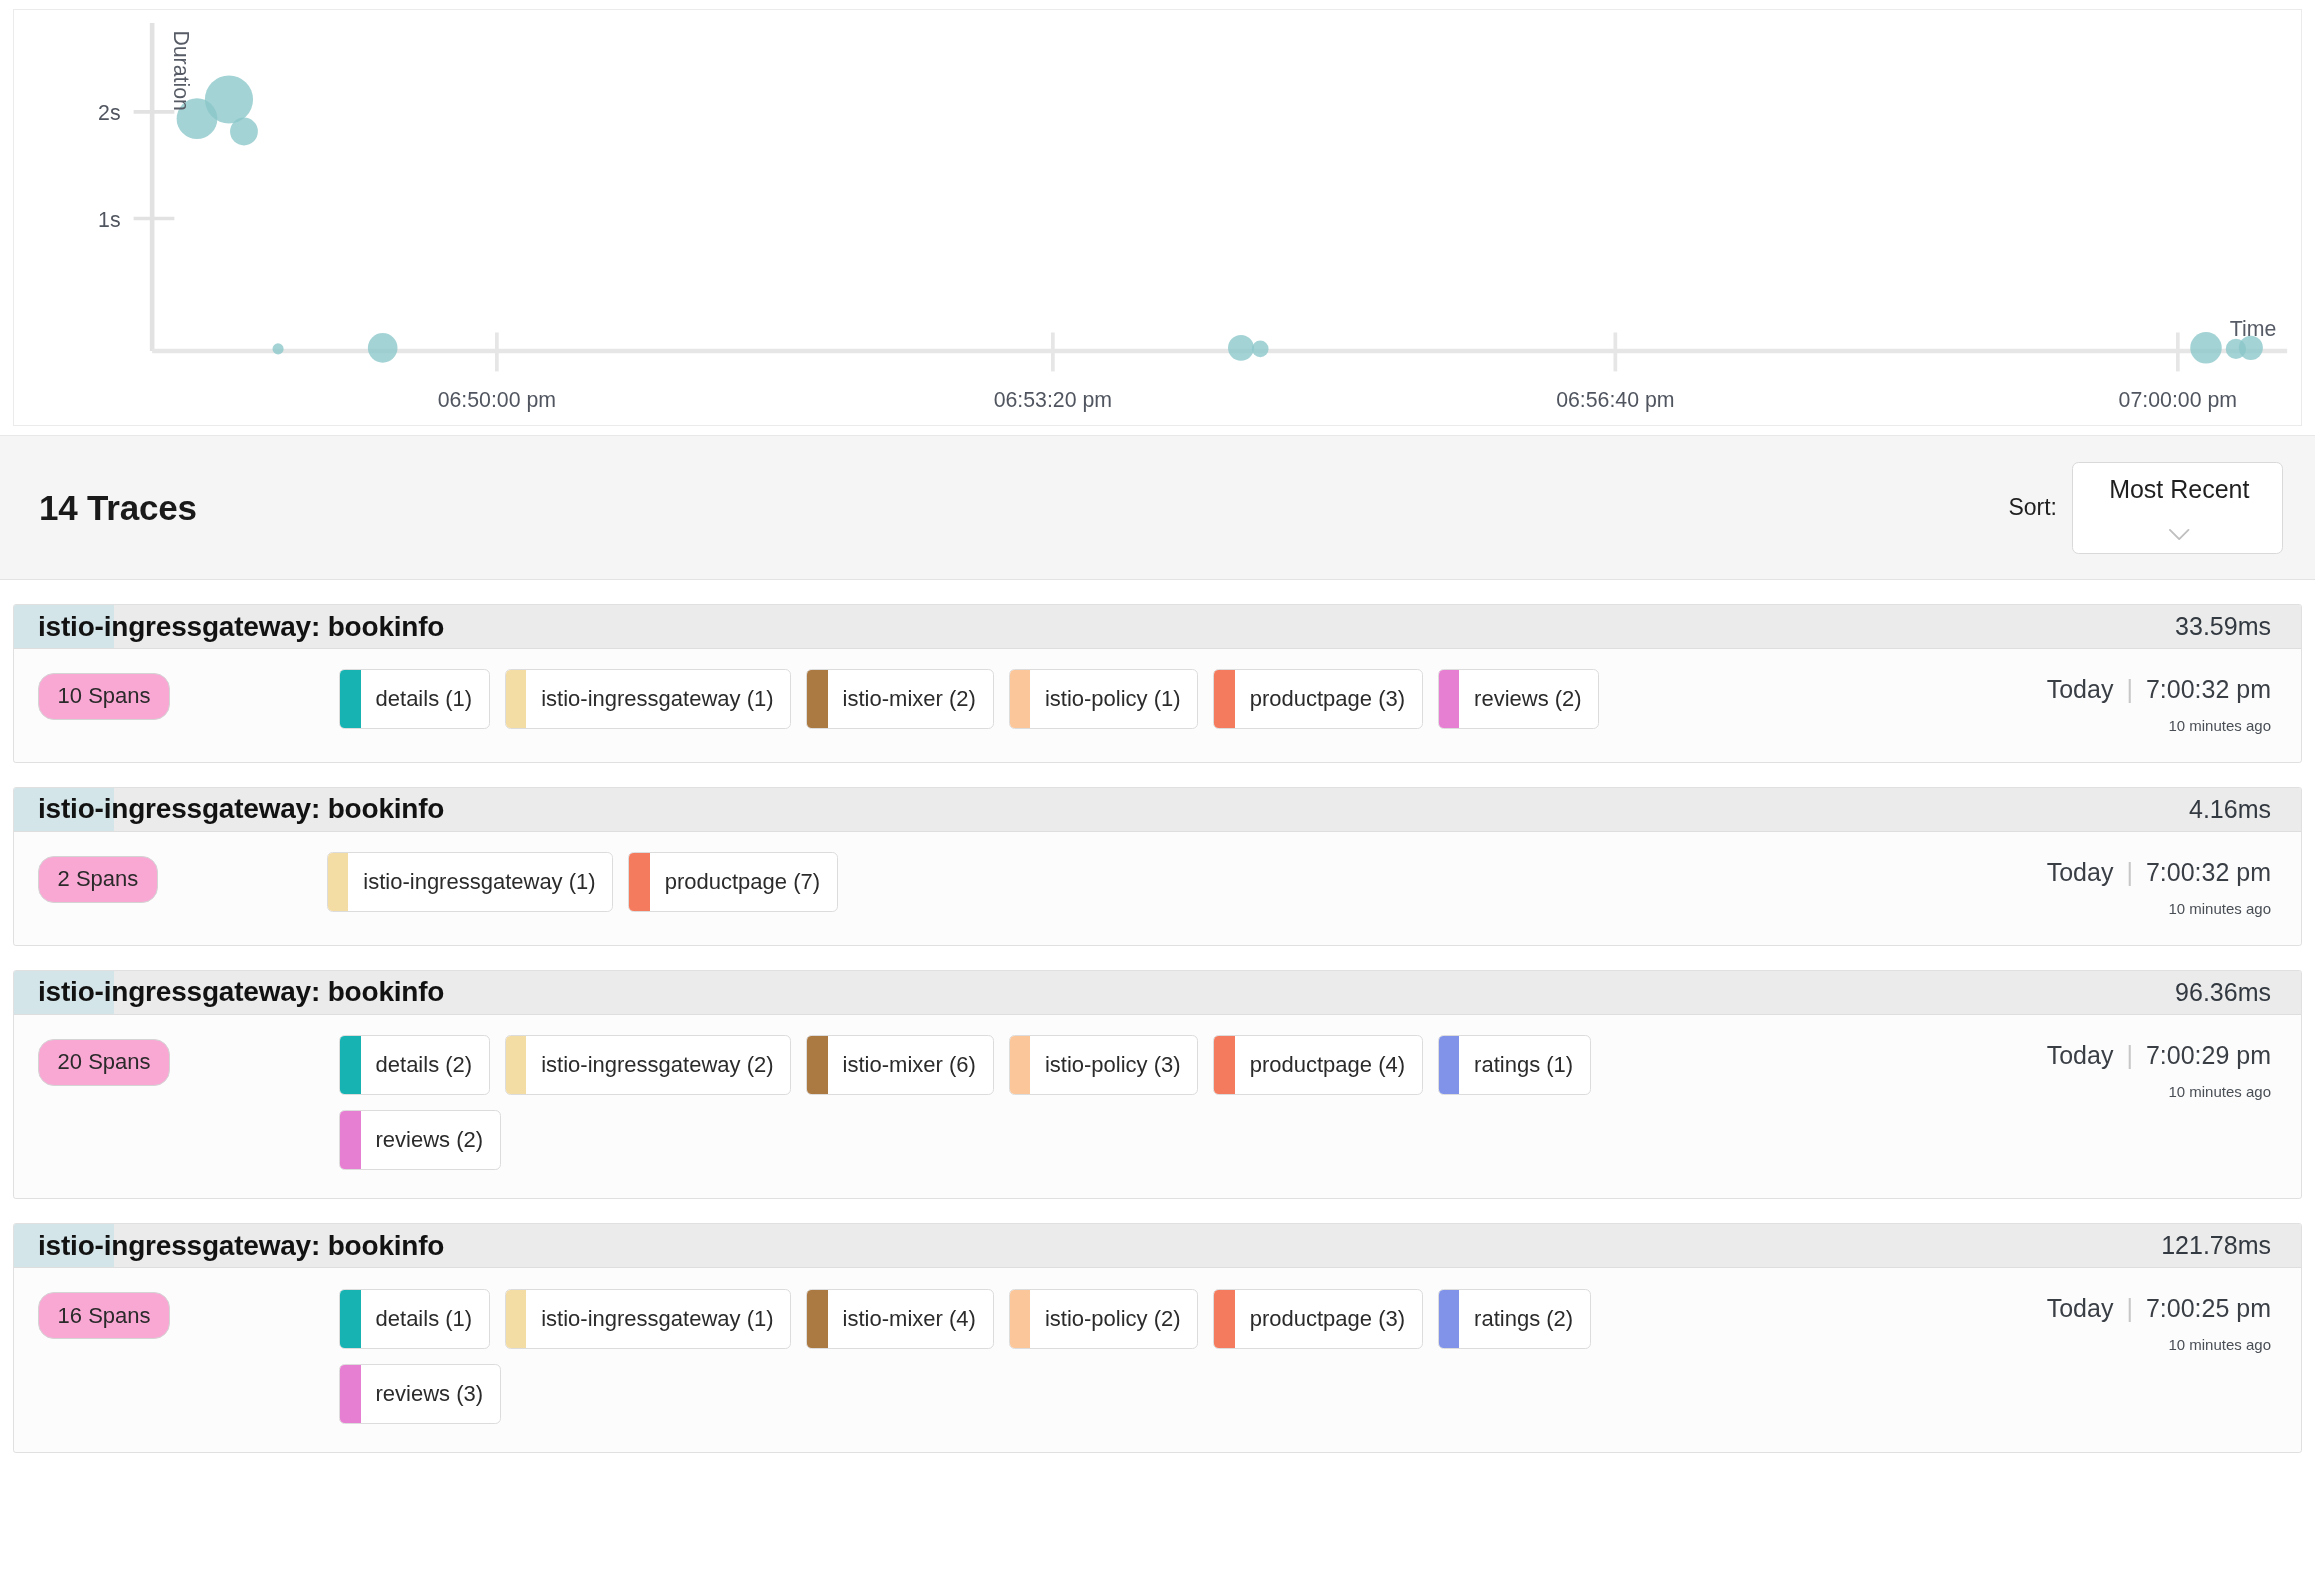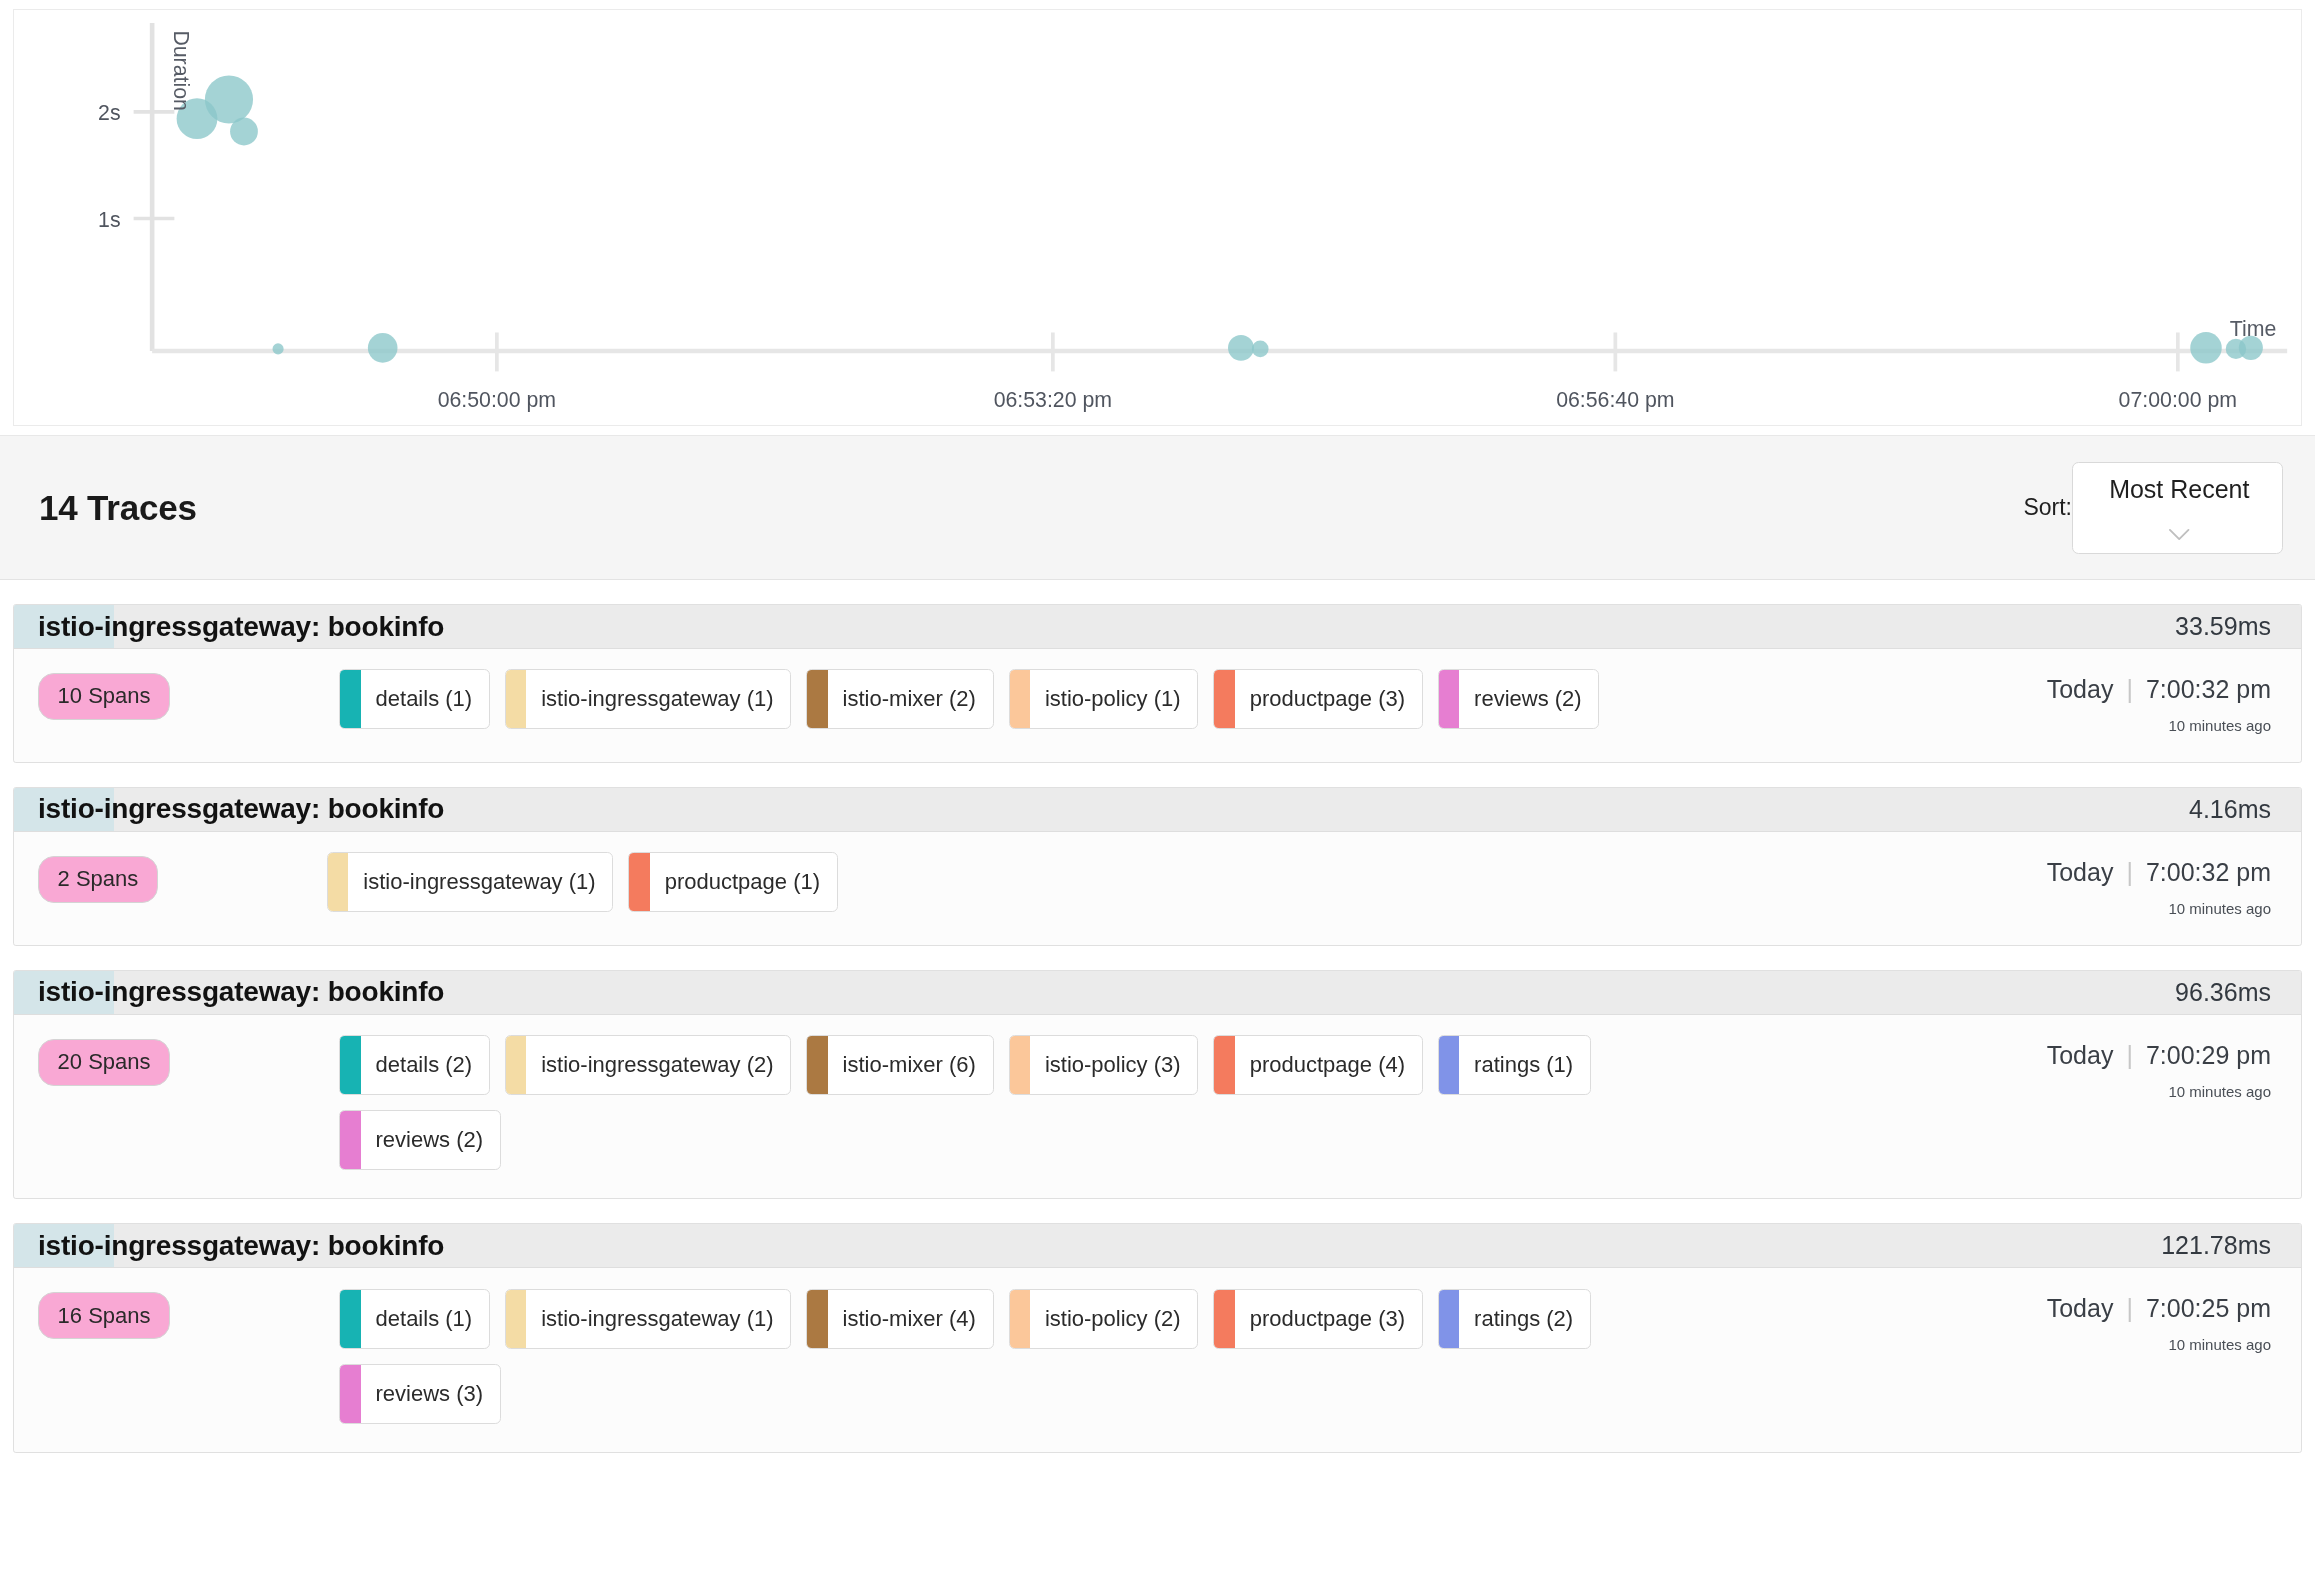--- a/index.html
+++ b/index.html
@@ -53,20 +53,21 @@
   .results-title {
     font-size: 35px;
     font-weight: bold;
     color: #1a1a1a;
     letter-spacing: -0.2px;
   }
   .sort-area {
     margin-left: auto;
     display: flex;
     align-items: center;
+    gap: 15px;
   }
   .sort-label {
     font-size: 23px;
     color: #1f1f1f;
   }
   .sort-select {
     display: flex;
     align-items: center;
     gap: 24px;
     background: #ffffff;
@@ -296,21 +297,21 @@
       </div>
       <div class="trace-body">
         <div class="spans-badge">2 Spans</div>
         <div class="tags-col">
           <span class="svc-tag">
          <span class="svc-swatch" style="background:#f4dca5"></span>
          <span class="svc-text">istio-ingressgateway (1)</span>
        </span>
           <span class="svc-tag">
          <span class="svc-swatch" style="background:#f47b5e"></span>
-         <span class="svc-text">productpage (1)</span>
+         <span class="svc-text">productpage (7)</span>
        </span>
         </div>
         <div class="time-col">
           <div class="time-row">
             <span>Today</span>
             <span class="time-sep">|</span>
             <span>7:00:32 pm</span>
           </div>
           <div class="time-rel">10 minutes ago</div>
         </div>

